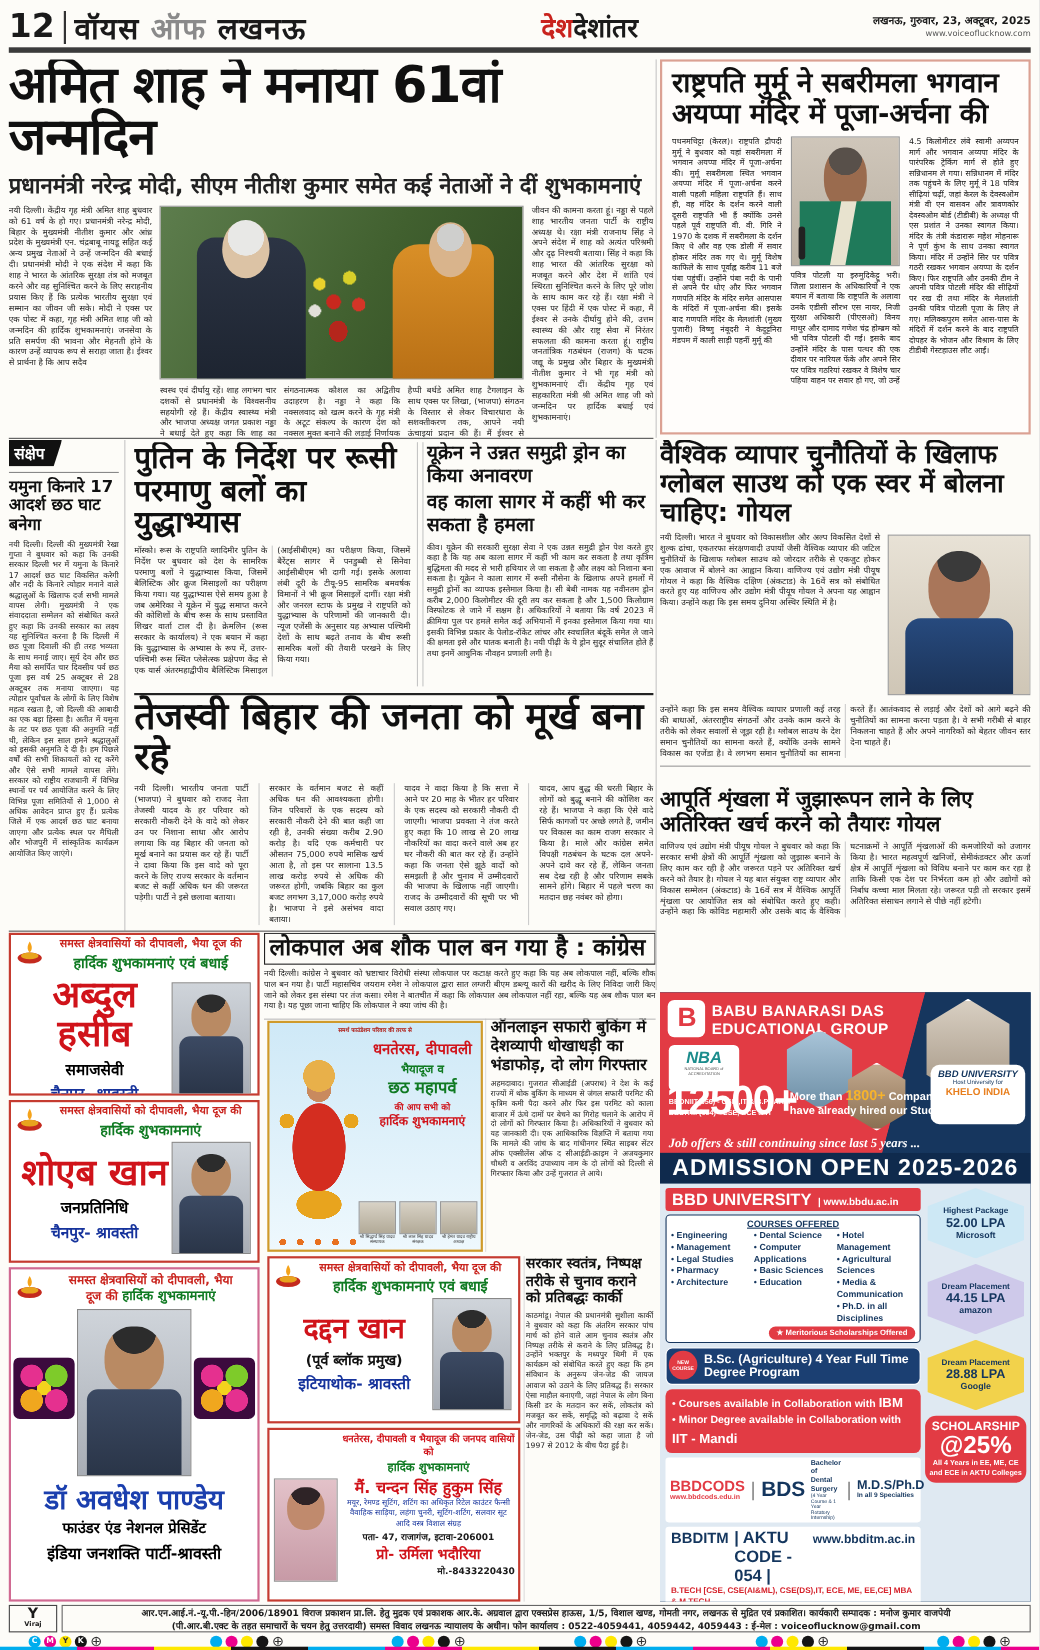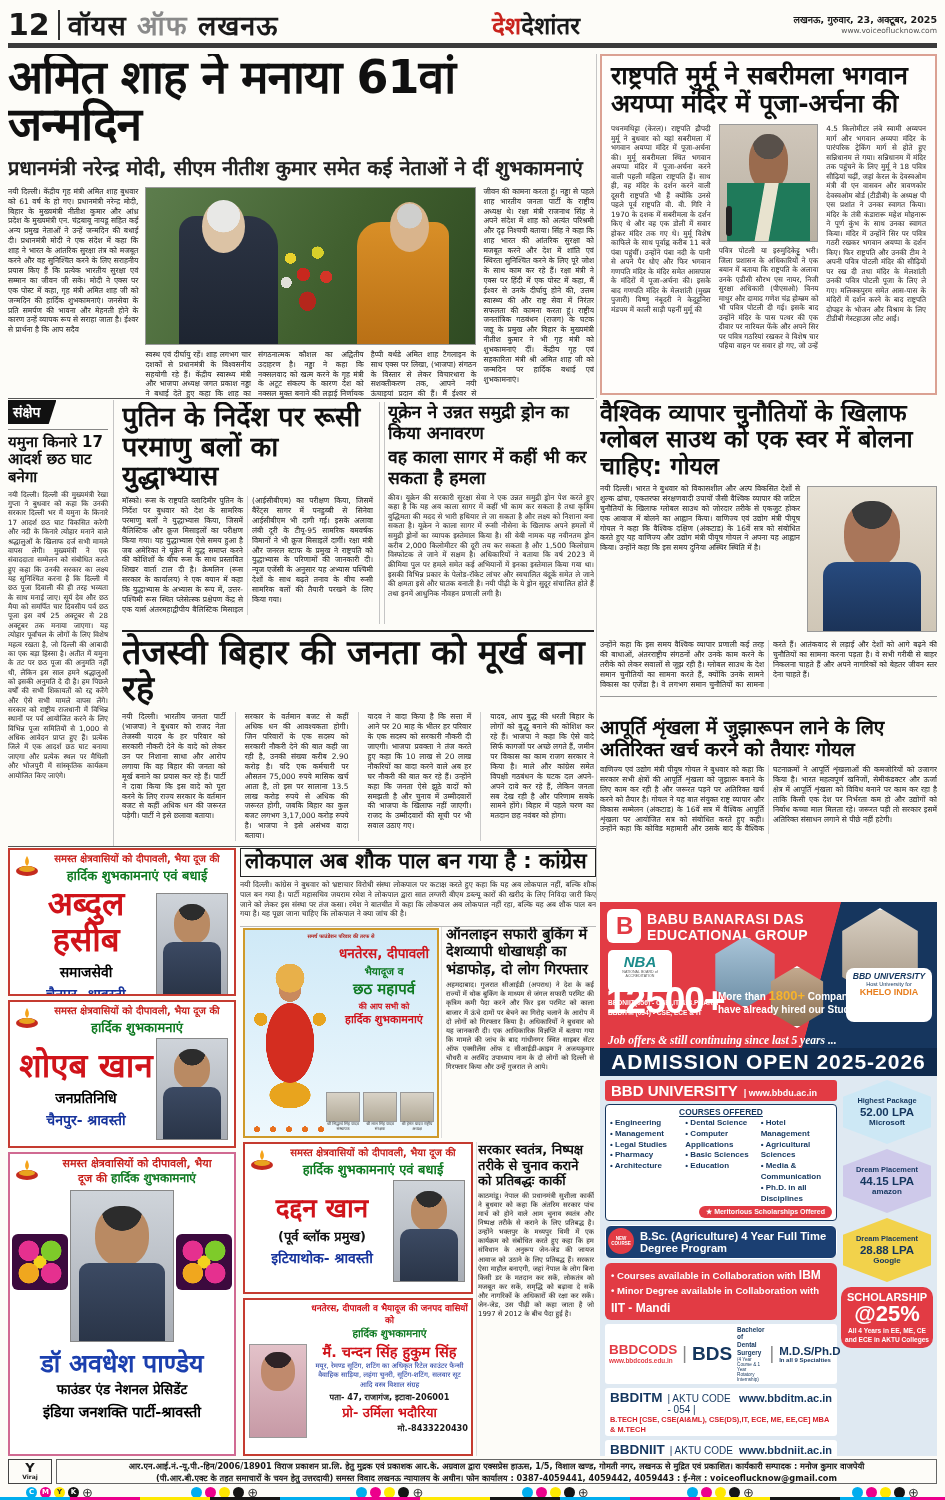--- a/index.html
+++ b/index.html
@@ -208,21 +208,21 @@
 .codsrow .codsu{color:#e23b44;font-size:6.4px;font-weight:bold}
 .codsrow .bds{font-size:19px;font-weight:bold;line-height:1}
 .codsrow .bdsl{font-size:6.4px;font-weight:bold;line-height:1.2}
 .codsrow .bdst{font-size:4.6px}
 .codsrow .sep{color:#888;font-size:18px;font-weight:200}
 .codsrow .mds{font-size:11.5px;font-weight:bold}
 .codsrow .mdss{font-size:6px;font-weight:bold}
 .instbar{background:#fff;border-radius:3px;padding:2px 5px;margin-top:4px}
 .instbar .t{display:flex;align-items:baseline;gap:5px}
 .instbar .i1{font-size:13.5px;font-weight:bold}
-.instbar .i2{font-size:10px;font-weight:normal}
+.instbar .i2{font-size:15px;font-weight:bold}
 .instbar .i3{font-size:11px;font-weight:bold}
 .instbar .red{color:#d6222b;font-size:7.4px;font-weight:bold;line-height:1.35}
 #rail{position:absolute;right:4px;top:4px;width:92px;display:flex;flex-direction:column;gap:5px;align-items:center}
 .badge{clip-path:polygon(50% 0,100% 26%,100% 74%,50% 100%,0 74%,0 26%);width:88px;height:64px;display:flex;flex-direction:column;align-items:center;justify-content:center;text-align:center;color:#14365e}
 .badge .bl{font-size:7.4px;font-weight:bold;line-height:1.1}
 .badge .lpa{font-size:11.5px;font-weight:bold}
 .badge .co{font-size:8px;font-weight:bold}
 .bg1{background:#cde8f5}.bg2{background:#cec9ea}.bg3{background:#f2d24b}
 .schol{background:#e23b44;border-radius:10px;color:#fff;text-align:center;width:92px;padding:4px 3px}
 .schol .s1{font-size:11px;font-weight:bold}
@@ -635,21 +635,21 @@
   <div class="hline" style="left:8px;top:846px;width:588px"></div>
   <div class="hline" style="left:240px;top:926px;width:356px;border-color:#bbb"></div>
 
   <div id="ftr" class="abs">
     <div class="viraj">
       <div class="vy">Y</div>
       <div class="vt">Viraj</div>
     </div>
     <div class="lines">
       <div>आर.एन.आई.नं.-यू.पी.-हिन/2006/18901 विराज प्रकाशन प्रा.लि. हेतु मुद्रक एवं प्रकाशक आर.के. अग्रवाल द्वारा एक्सप्रेस हाऊस, 1/5, विशाल खण्ड, गोमती नगर, लखनऊ से मुद्रित एवं प्रकाशित। कार्यकारी सम्पादक : मनोज कुमार वाजपेयी</div>
-      <div>(पी.आर.बी.एक्ट के तहत समाचारों के चयन हेतु उत्तरदायी) समस्त विवाद लखनऊ न्यायालय के अधीन। फोन कार्यालय : 0387-4059441, 4059442, 4059443 : ई-मेल : voiceoflucknow@gmail.com</div>
+      <div>(पी.आर.बी.एक्ट के तहत समाचारों के चयन हेतु उत्तरदायी) समस्त विवाद लखनऊ न्यायालय के अधीन। फोन कार्यालय : 0522-4059441, 4059442, 4059443 : ई-मेल : voiceoflucknow@gmail.com</div>
     </div>
   </div>
 
   <div id="cmyk" class="abs">
     <div class="cgrp">
       <span class="dot dc">C</span>
       <span class="dot dm">M</span>
       <span class="dot dy">Y</span>
       <span class="dot dk">K</span>
       <span class="reg">⊕</span>

